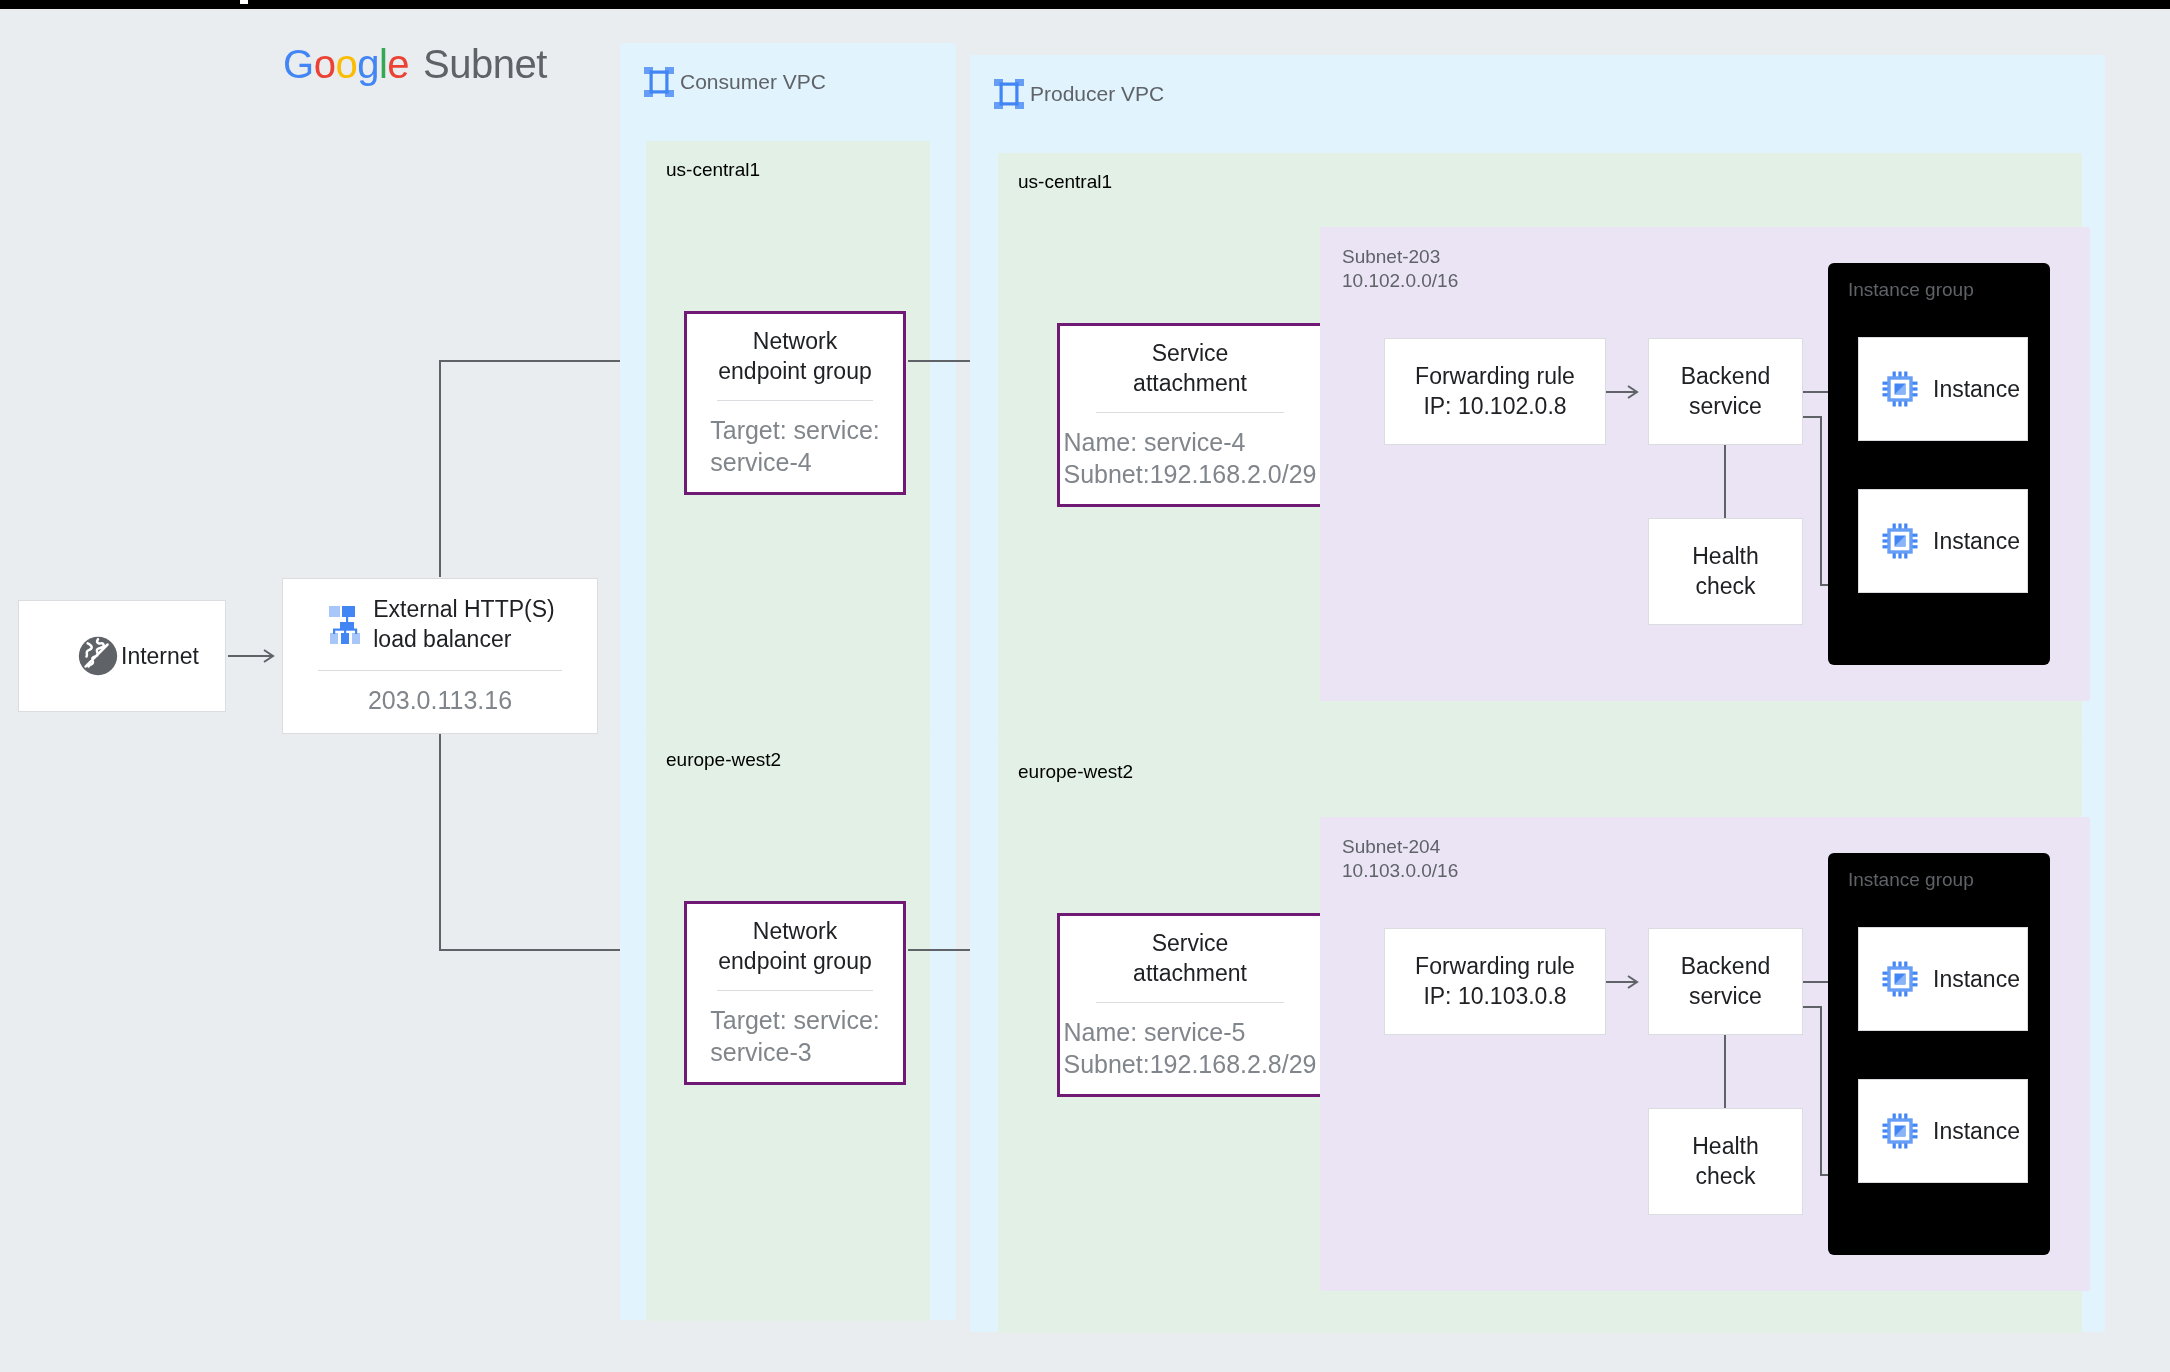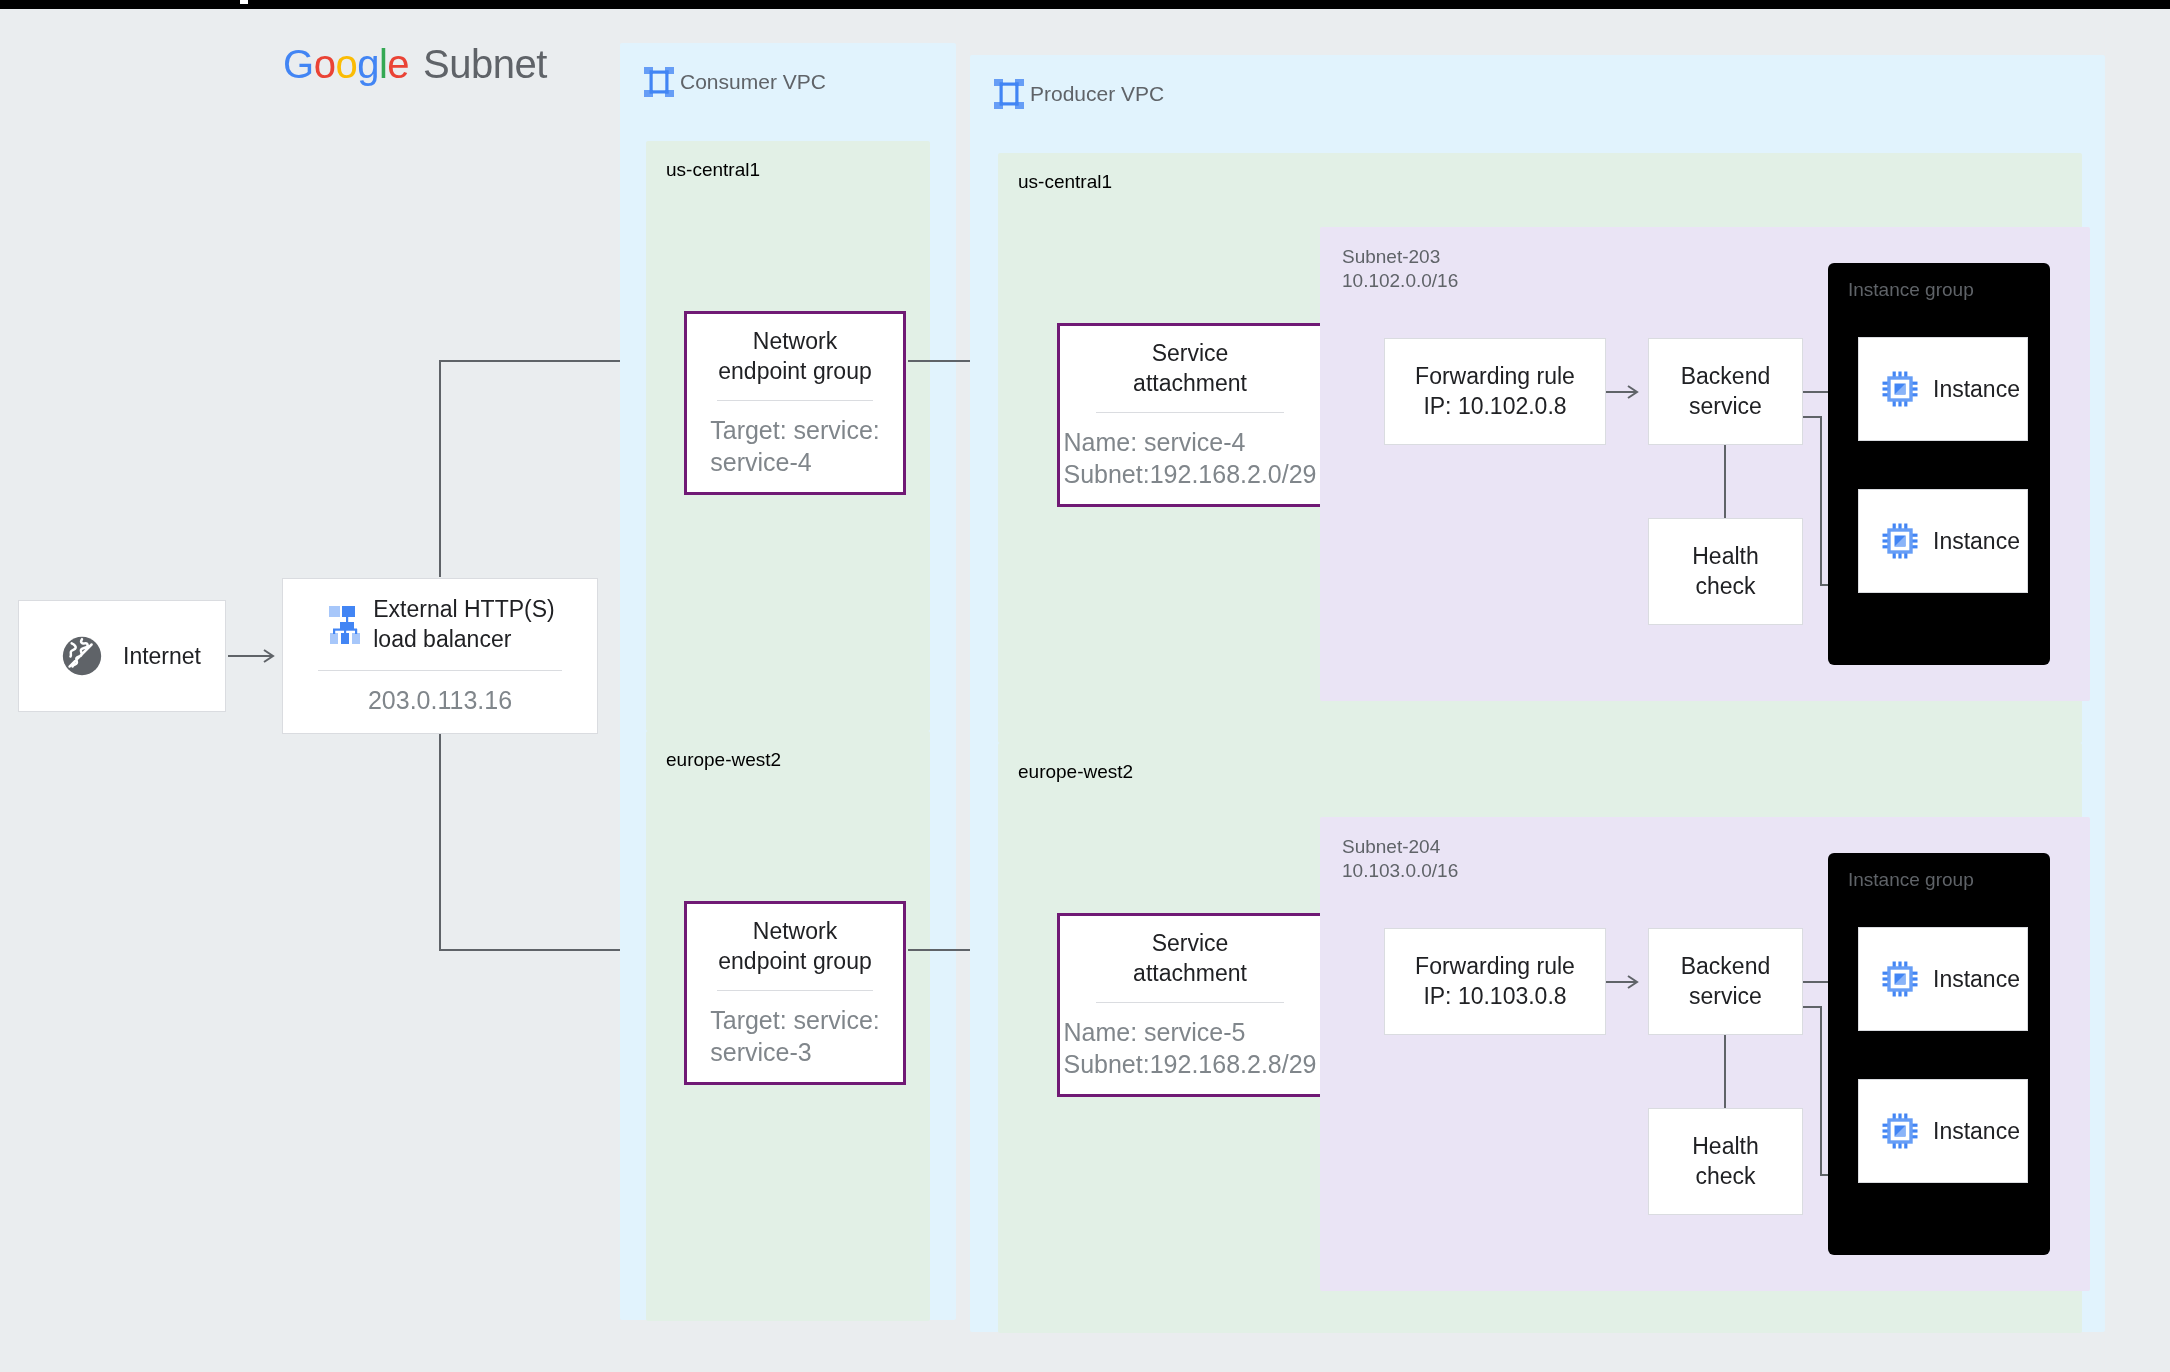--- a/index.html
+++ b/index.html
@@ -48,21 +48,21 @@
 
   .card-simple {
     position:absolute; background:#fff; border:1px solid #dadce0;
     display:flex; align-items:center; justify-content:center;
     font-size:23px; color:#202124; text-align:center; line-height:1.28;
     box-sizing:border-box;
   }
   .card-icon {
     position:absolute; background:#fff; border:1px solid #dadce0;
     display:flex; align-items:center; justify-content:flex-start;
-    box-sizing:border-box; gap:18px; padding-left:40px;
+    box-sizing:border-box; padding-left:56px;
   }
   .card-icon .lbl { font-size:23px; color:#202124; }
 
   
   .lb-card {
     position:absolute; background:#fff; border:1px solid #dadce0;
     box-sizing:border-box; display:flex; flex-direction:column;
     align-items:center; justify-content:center;
   }
   .lb-row { display:flex; align-items:center; gap:4px; padding:0 20px; }

